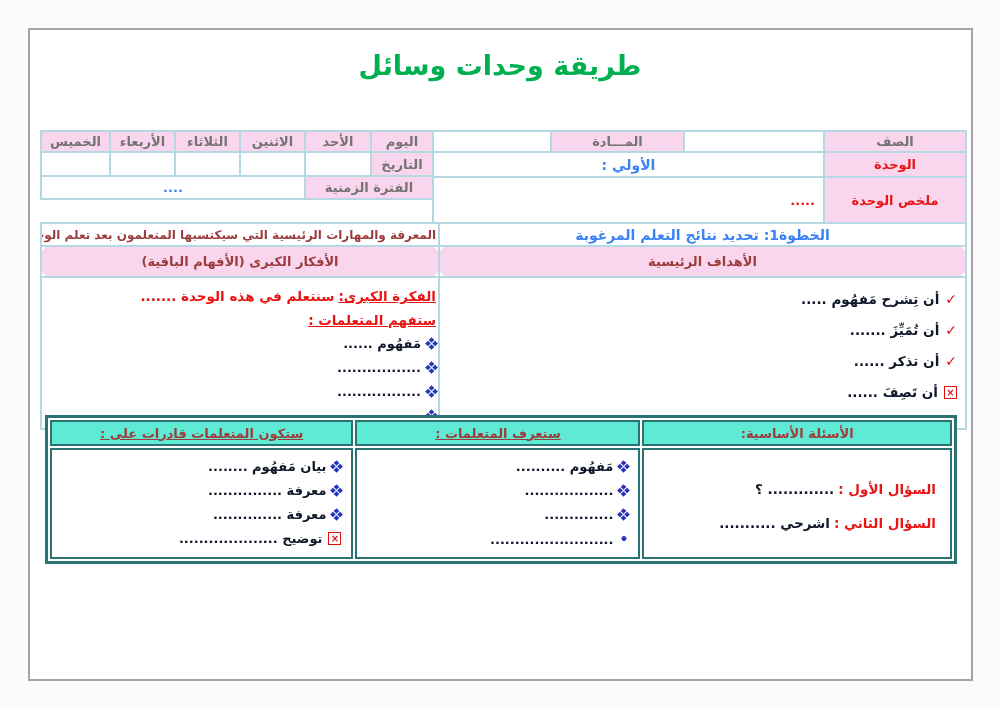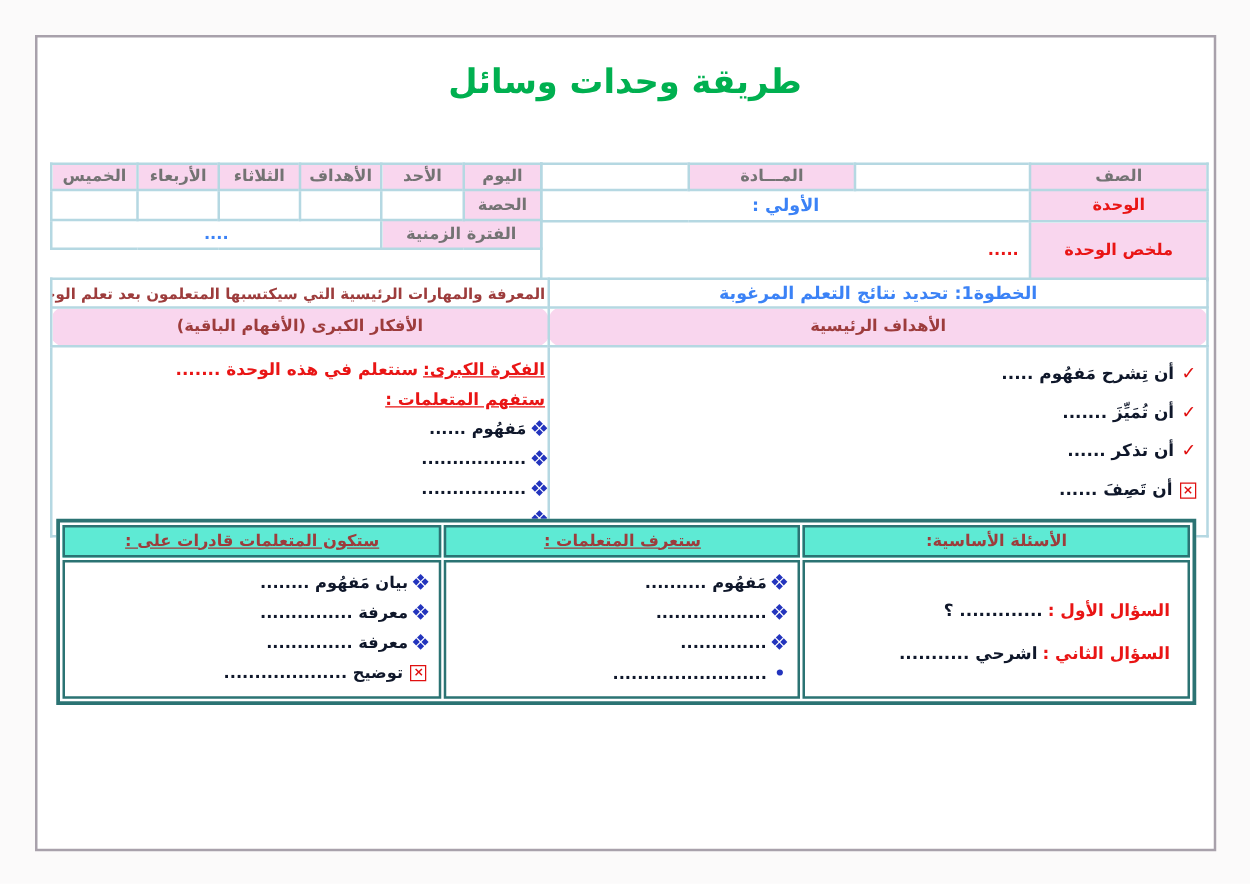--- a/index.html
+++ b/index.html
@@ -89,27 +89,27 @@
       <col style="width:66px">
       <col style="width:65px">
       <col style="width:65px">
       <col style="width:65px">
       <col style="width:69px">
     </colgroup>
   <tbody>
       <tr style="height:21px">
     <td class="lbl magenta">اليوم</td>
     <td class="lbl magenta">الأحد</td>
-    <td class="lbl magenta">الأهداف</td>
+    <td class="lbl magenta">الاثنين</td>
     <td class="lbl magenta">الثلاثاء</td>
     <td class="lbl magenta">الأربعاء</td>
     <td class="lbl magenta">الخميس</td>
   </tr>
   <tr style="height:24px">
-    <td class="lbl magenta">الحصة</td>
+    <td class="lbl magenta">التاريخ</td>
     <td class="white-cell"></td>
     <td class="white-cell"></td>
     <td class="white-cell"></td>
     <td class="white-cell"></td>
     <td class="white-cell"></td>
   </tr>
   <tr style="height:23px">
     <td colspan="2" class="lbl magenta">الفترة الزمنية</td>
     <td colspan="4" class="white-cell dark" style="text-align:center;font-weight:bold;font-size:13px;">....</td>
   </tr>

